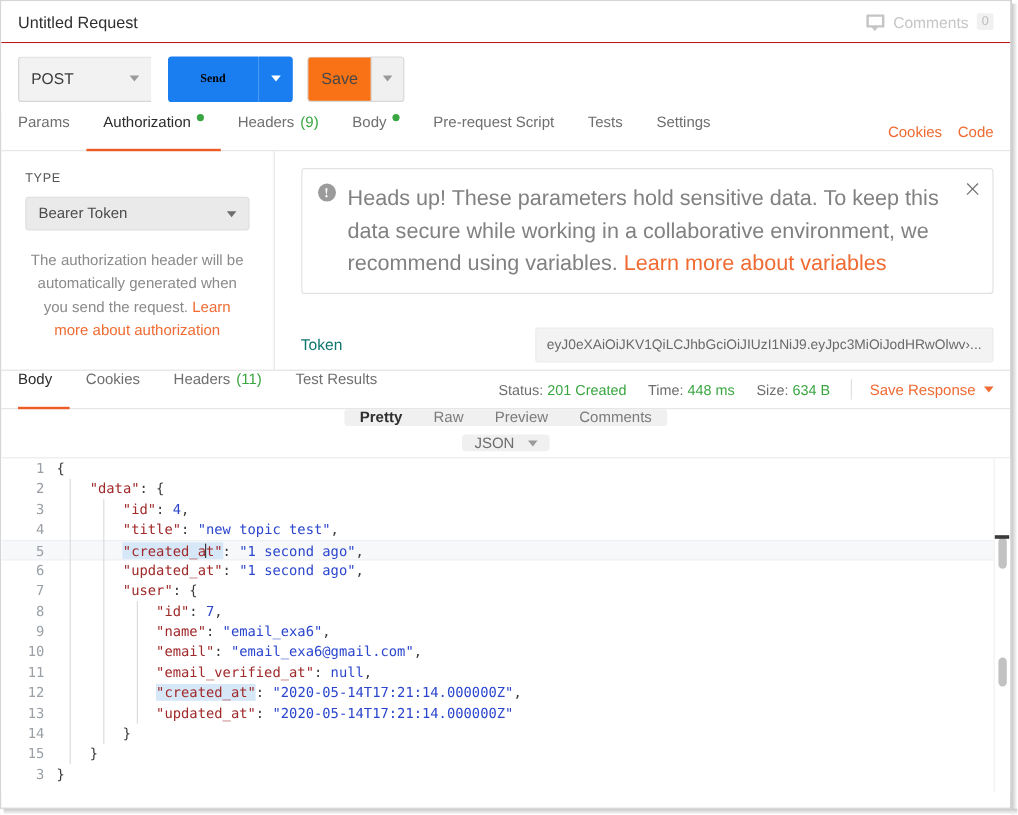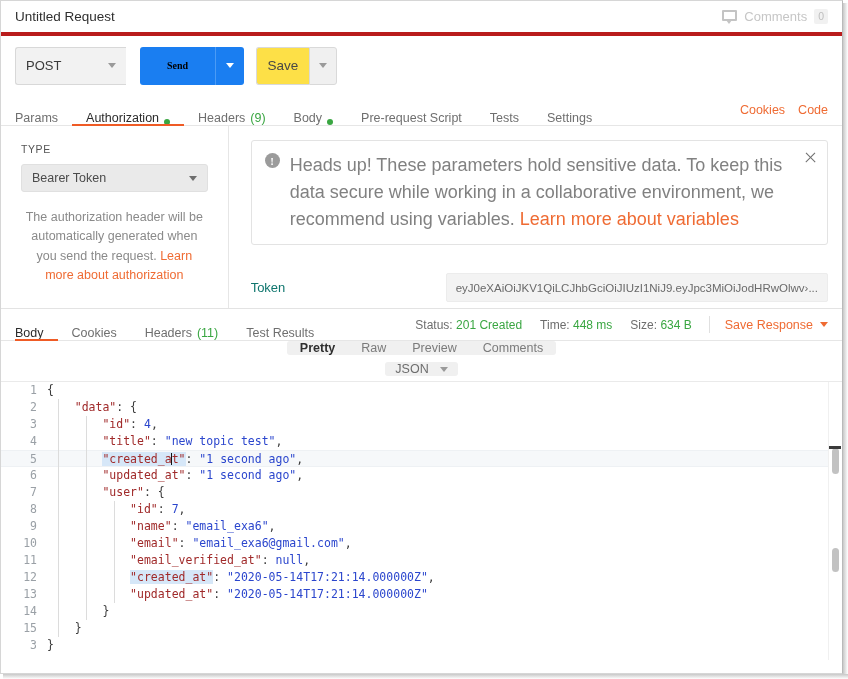--- a/index.html
+++ b/index.html
@@ -28,21 +28,21 @@
   }
   
   #shadow-r { position:absolute; left:843px; top:3px; width:5px; height:676px; background:linear-gradient(to right,#c8c8c8,#ffffff); }
   #shadow-b { position:absolute; left:3px; top:674px; width:845px; height:5px; background:linear-gradient(to bottom,#c8c8c8,#ffffff); }
 
   
   .titlebar {
     height: 35px;
     display: flex; align-items: center;
     padding: 0 14px;
-    border-bottom: 4px solid #b91c1c;
+    border-bottom: 1px solid #b91c1c;
     background: #fff;
   }
   .req-title { font-size: 13.5px; color: #2f2f2f; }
   .tb-right { margin-left: auto; display: flex; align-items: center; gap: 7px; }
   .comment-icon { width: 15px; height: 13px; position: relative; }
   .comment-icon .bub {
     position:absolute; left:0; top:0; width:15px; height:11px;
     border: 2px solid #c4c4c4; border-radius: 1px;
   }
   .comment-icon .tail {
@@ -105,21 +105,21 @@
     background: #1a7ef1;
     border: none; border-left: 1px solid #4b9bf5;
     border-radius: 0 3px 3px 0;
     display:flex; align-items:center; justify-content:center;
     cursor: pointer;
   }
   .send-caret-btn .caret { border-top-color:#fff; }
   .save-group { display: flex; margin-left: 12px; }
   .save-btn {
     height: 38px; width: 53px;
-    background: #fde047; color: #474747;
+    background: #f97316; color: #474747;
     border: 1px solid #d9d9d9; border-right: none;
     border-radius: 3px 0 0 3px;
     font-size: 13.5px;
     font-family: "Liberation Sans", sans-serif;
     cursor: pointer;
   }
   .save-caret-btn {
     height: 38px; width: 28px;
     background: #f0f0f0;
     border: 1px solid #d9d9d9;
@@ -130,21 +130,21 @@
 
   
   .req-tabs {
     height: 31px;
     display: flex; align-items: stretch;
     padding: 0 14px;
     border-bottom: 1px solid #e6e6e6;
     position: relative;
   }
   .rtab {
-    display: flex; align-items: flex-end; gap: 5px;
+    display: flex; align-items: flex-start; gap: 5px;
     padding: 0 14px;
     font-size: 12.5px; color: #6f6f6f;
     cursor: pointer;
     position: relative;
   }
   .rtab:first-child { padding-left: 0; }
   .rtab.active { color: #2b2b2b; }
   .rtab.active::after {
     content: ""; position: absolute;
     left: 0; right: 0; bottom: -1px; height: 2px;

